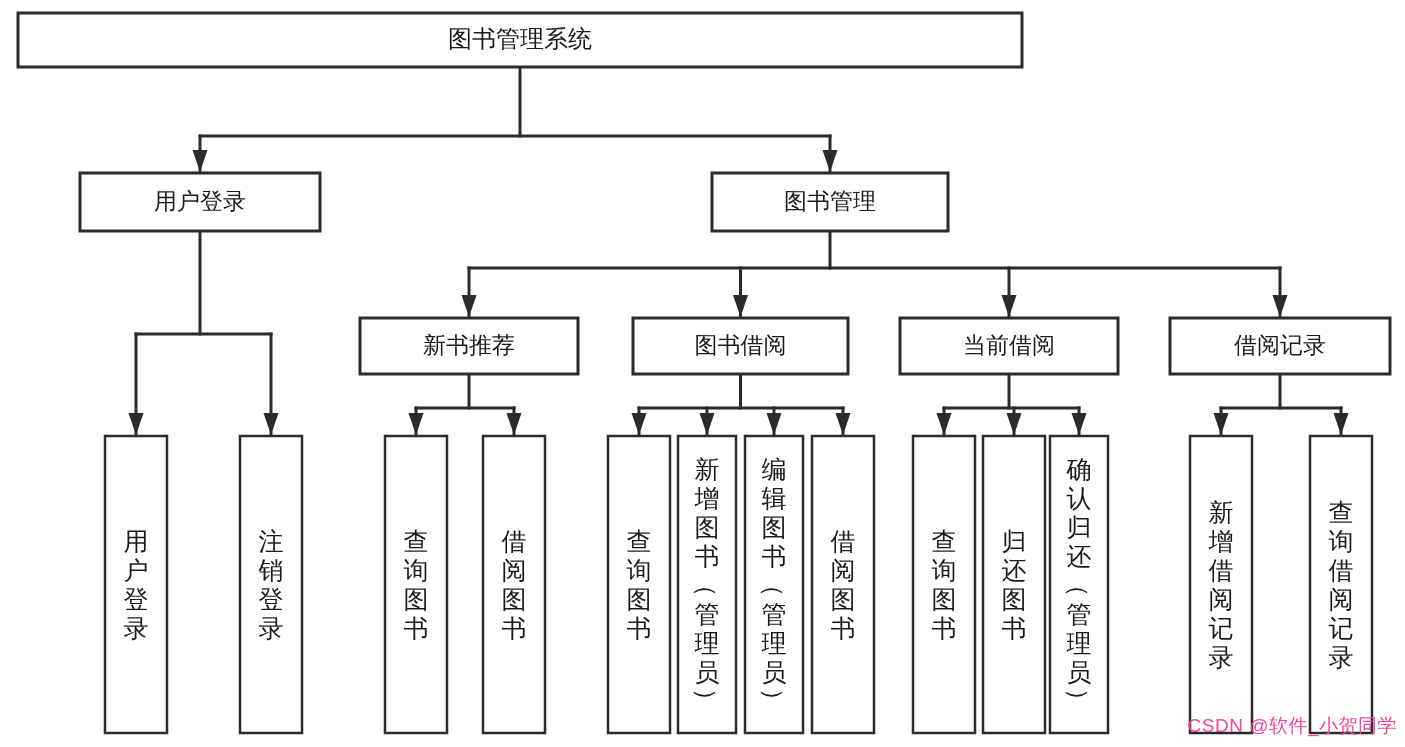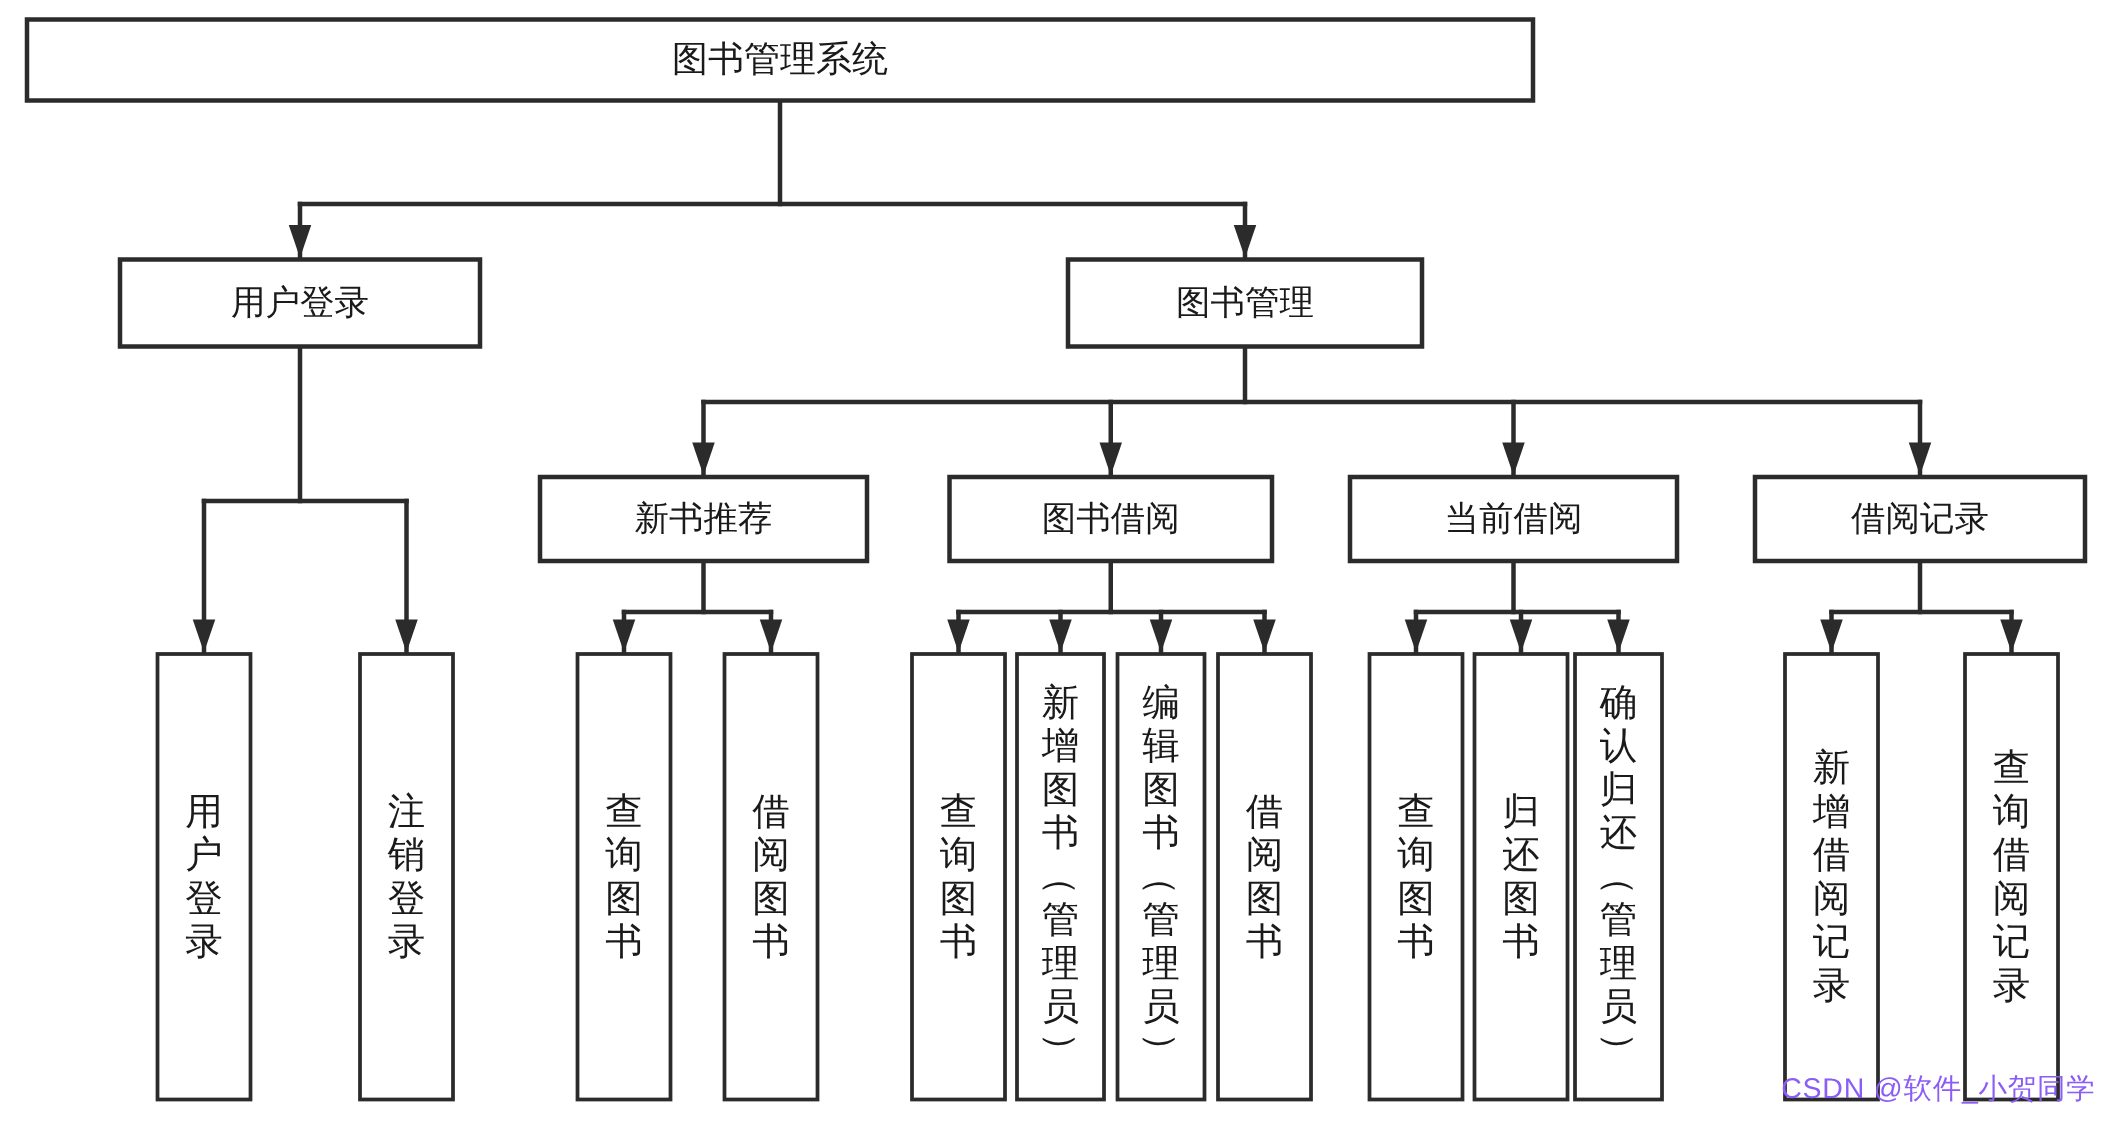--- a/index.html
+++ b/index.html
@@ -55,21 +55,21 @@
     font-size: 25px;
     fill: #1a1a1a;
     text-anchor: middle;
   }
   .watermark {
     position: absolute;
     right: 8px;
     bottom: 8px;
     font-family: "Liberation Sans", "DejaVu Sans", sans-serif;
     font-size: 19px;
-    color: #8b5cf6;
+    color: #ec4899;
     letter-spacing: 0.5px;
     white-space: nowrap;
     pointer-events: none;
   }
 </style>
 </head>
 <body>
 
 <svg id="diagram" viewBox="0 0 1405 747">
 

